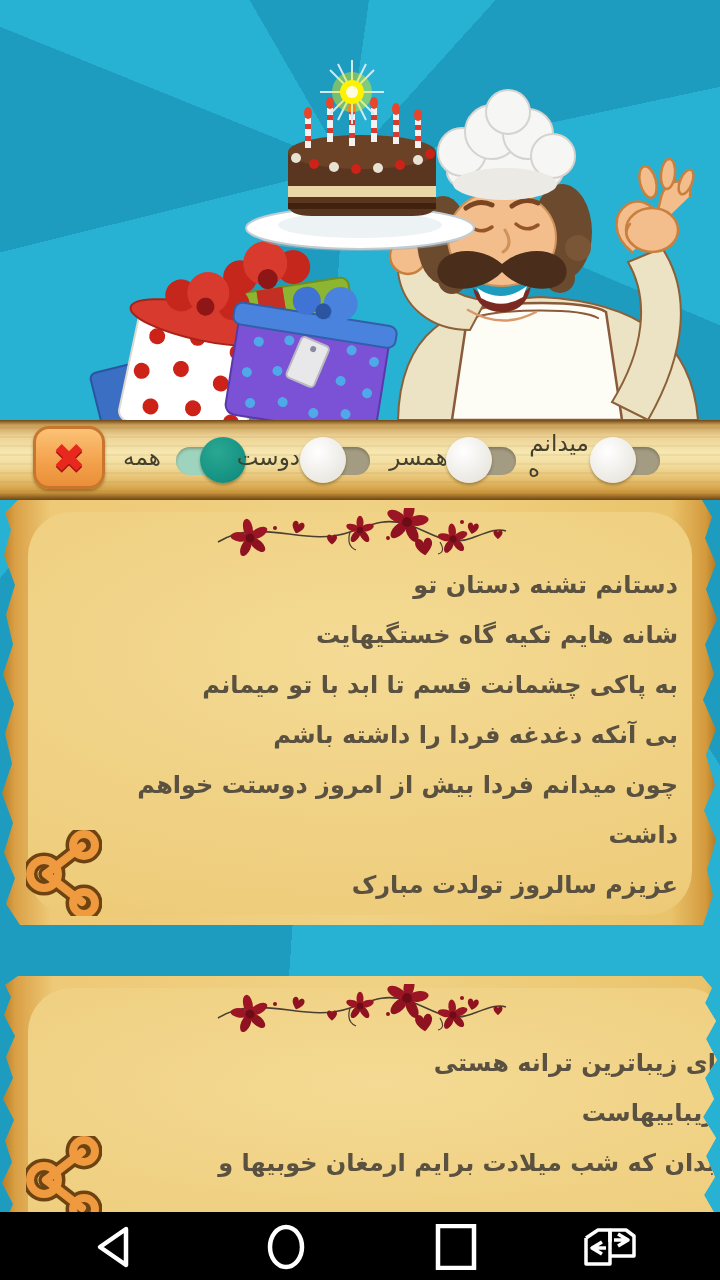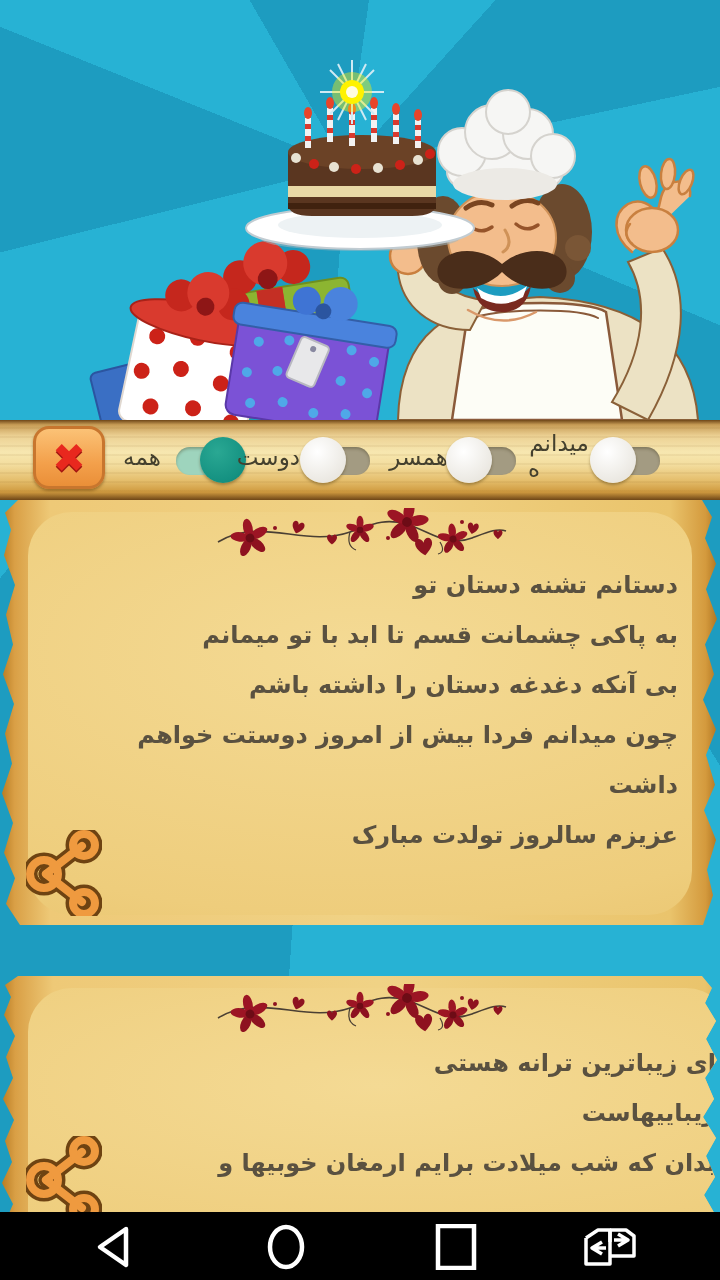--- a/index.html
+++ b/index.html
@@ -351,22 +351,23 @@
       <use href="#hrt" transform="translate(122,31) scale(1.0)"></use>
       <use href="#hrt" transform="translate(214,38) scale(1.7) rotate(-8)"></use>
       <use href="#hrt" transform="translate(263,20) scale(1.1) rotate(10)"></use>
       <use href="#hrt" transform="translate(288,26) scale(0.9)"></use>
       <circle cx="65" cy="20" r="2" fill="#8e1220"></circle>
         <circle cx="178" cy="30" r="2" fill="#8e1220"></circle>
         <circle cx="252" cy="14" r="2" fill="#8e1220"></circle>
     </svg>
     <div class="poem">
       <div>دستانم تشنه دستان تو</div>
+      <div>شانه هایم تکیه گاه خستگیهایت</div>
       <div>به پاکی چشمانت قسم تا ابد با تو میمانم</div>
-      <div>بی آنکه دغدغه دستان را داشته باشم</div>
+      <div>بی آنکه دغدغه فردا را داشته باشم</div>
       <div>چون میدانم فردا بیش از امروز دوستت خواهم</div>
       <div>داشت</div>
       <div>عزیزم سالروز تولدت مبارک</div>
     </div>
     <button class="share-btn">
       <svg viewBox="0 0 76 86" width="76" height="86">
         <g fill="none" stroke="#6e4312" stroke-width="15" stroke-linecap="round">
           <line x1="20" y1="44" x2="56" y2="16"></line>
             <line x1="20" y1="44" x2="56" y2="72"></line>
           <circle cx="18" cy="44" r="14"></circle>

